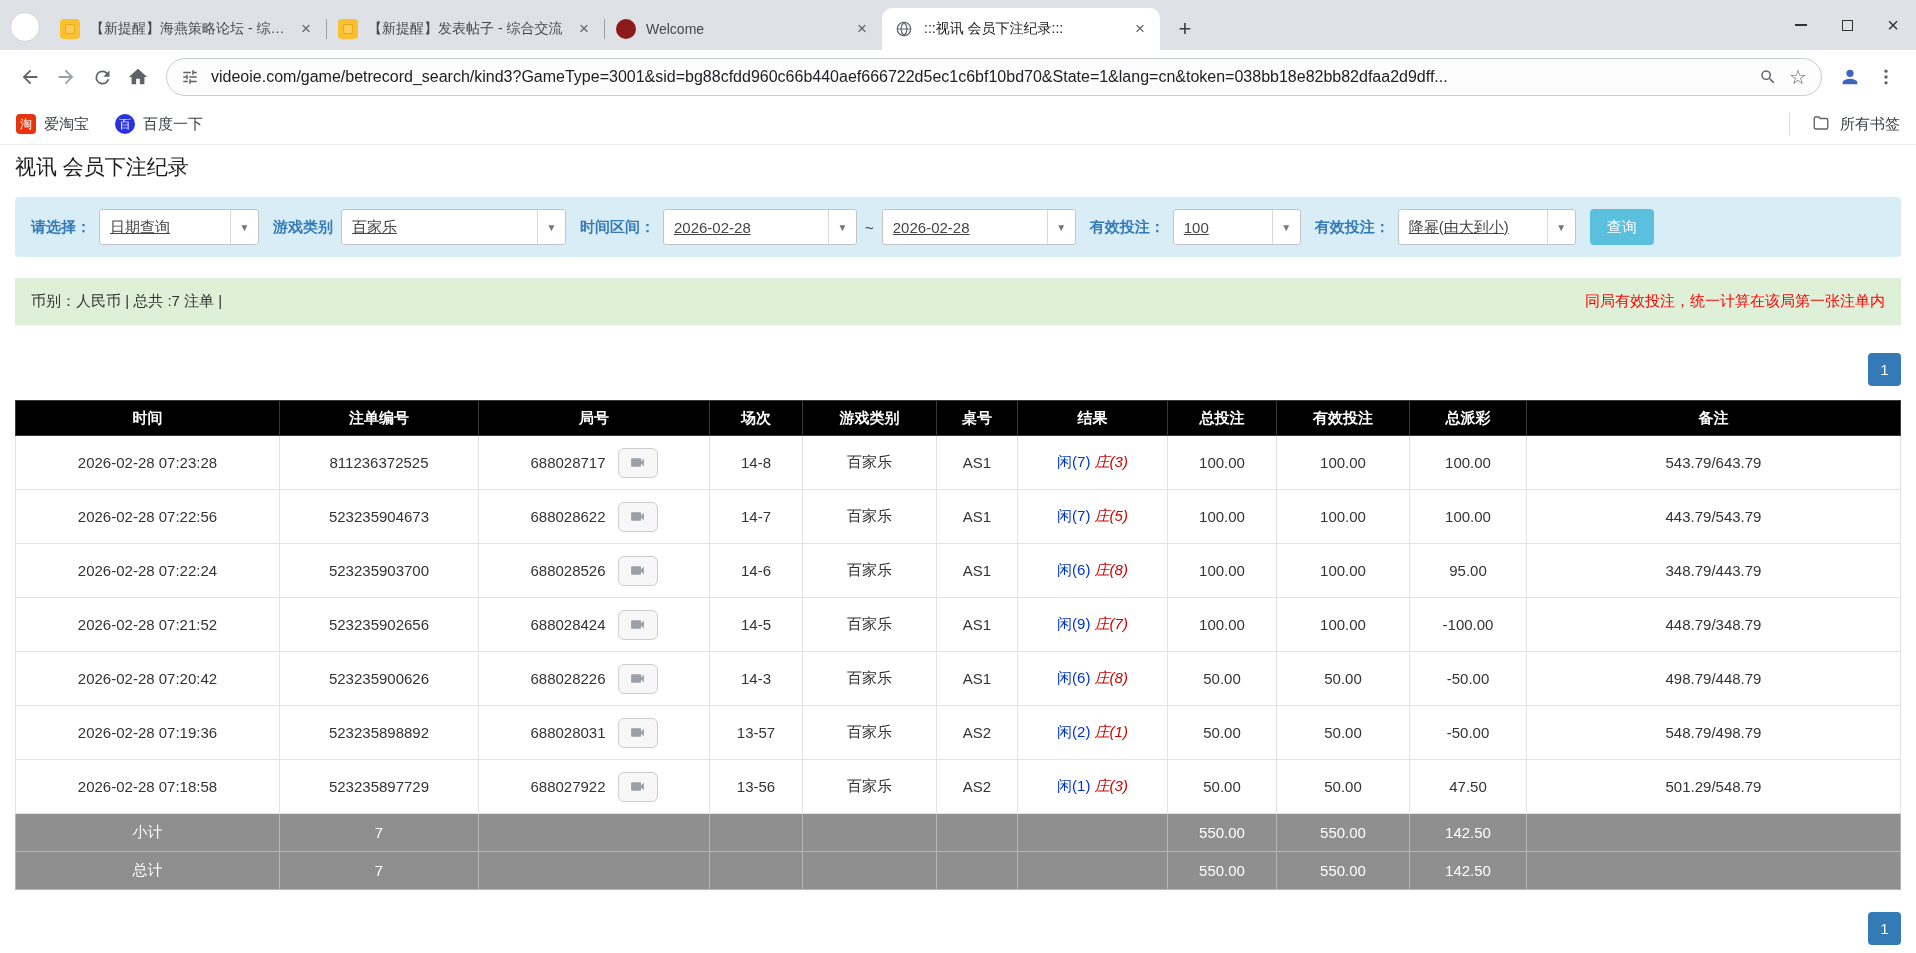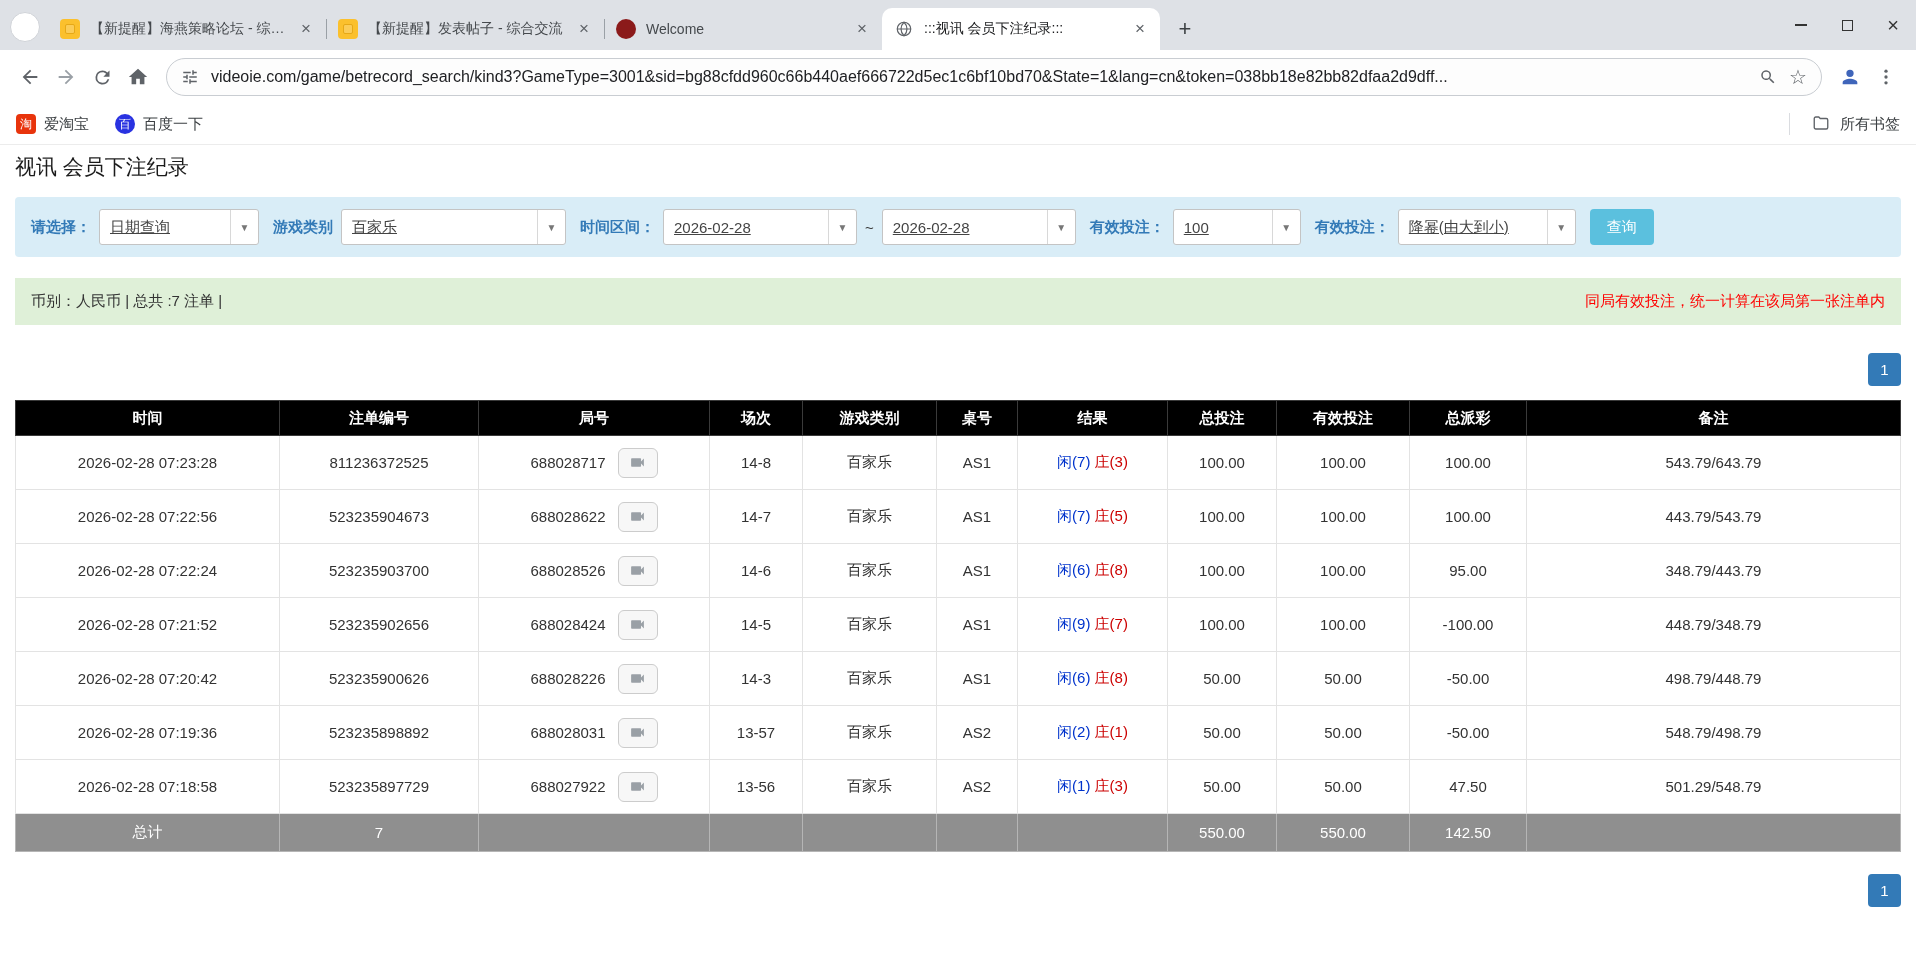--- a/index.html
+++ b/index.html
@@ -61,21 +61,21 @@
 
   .pager-row { display: flex; justify-content: flex-end; }
   .pager-row.top { margin: 28px 0 14px; }
   .pager-row.bottom { margin: 22px 0 0; }
   .pager { min-width: 33px; height: 33px; background: #337ab7; color: #fff; display: flex; align-items: center; justify-content: center; border-radius: 4px; font-size: 15px; }
 
   table.records { width: 100%; border-collapse: collapse; table-layout: fixed; font-size: 15px; }
   table.records th { background: #000; color: #fff; font-weight: bold; height: 35px; border: 1px solid #3a3a3a; }
   table.records td { border: 1px solid #e3e3e3; text-align: center; height: 54px; color: #333; padding: 0 6px; overflow: hidden; }
   .res-p { color: #0033cc; }
-  .res-b { color: #cc0000; }
+  .res-b { color: #cc0000; font-style: italic; }
   .bet-link { color: #337ab7; }
   .neg { color: #e60000; }
   table.records tfoot td { background: #8f8f8f; color: #fff; height: 38px; border: 1px solid #b5b5b5; }
   .round-wrap { display: flex; align-items: center; justify-content: center; gap: 12px; }
   .cam-btn { width: 40px; height: 30px; background: #f7f7f7; border: 1px solid #ccc; border-radius: 6px; display: inline-flex; align-items: center; justify-content: center; }
 </style>
 </head>
 <body>
 
 <div>
@@ -431,32 +431,45 @@
         <td>AS2</td>
         <td><span class="res-p">闲(1)</span> <span class="res-b">庄(3)</span></td>
         <td class="bet-link">50.00</td>
         <td>50.00</td>
         <td>47.50</td>
         <td>501.29/548.79</td>
       </tr>
     </tbody>
     <tfoot>
       <tr>
-        <td>总计</td>
+        <td>小计</td>
         <td>7</td>
         <td></td>
         <td></td>
         <td></td>
         <td></td>
         <td></td>
         <td>550.00</td>
         <td>550.00</td>
         <td>142.50</td>
         <td></td>
       </tr>
+      <tr>
+        <td>总计</td>
+        <td>7</td>
+        <td></td>
+        <td></td>
+        <td></td>
+        <td></td>
+        <td></td>
+        <td>550.00</td>
+        <td>550.00</td>
+        <td>142.50</td>
+        <td></td>
+      </tr>
     </tfoot>
   </table>
 
   <div class="pager-row bottom">
     <span class="pager">1</span>
   </div>
 
 </div>
 
 </body></html>

